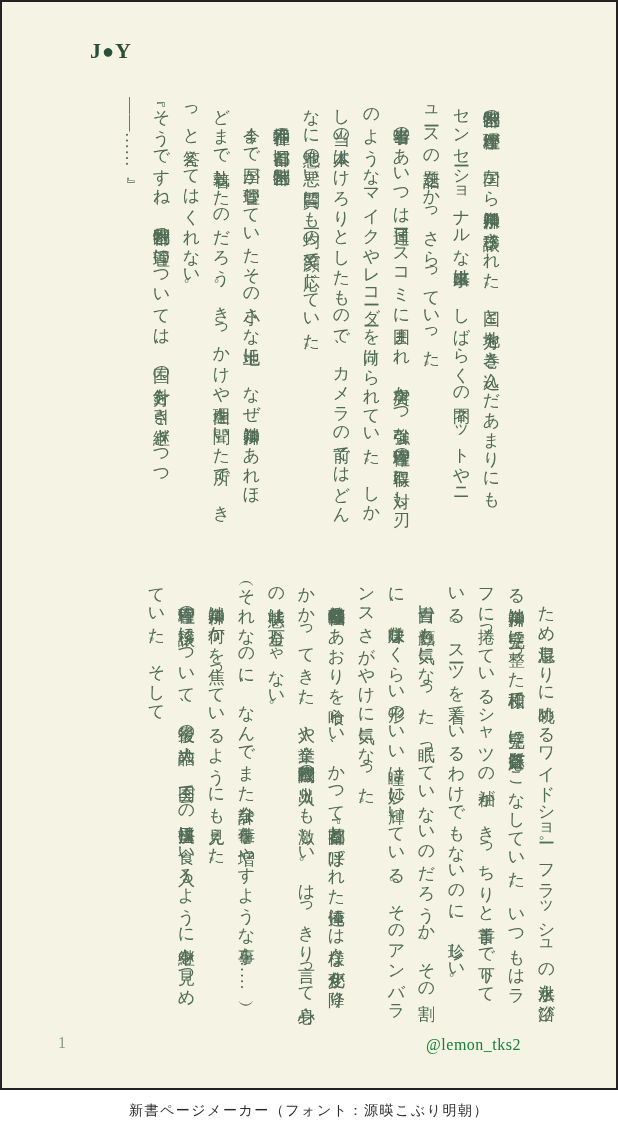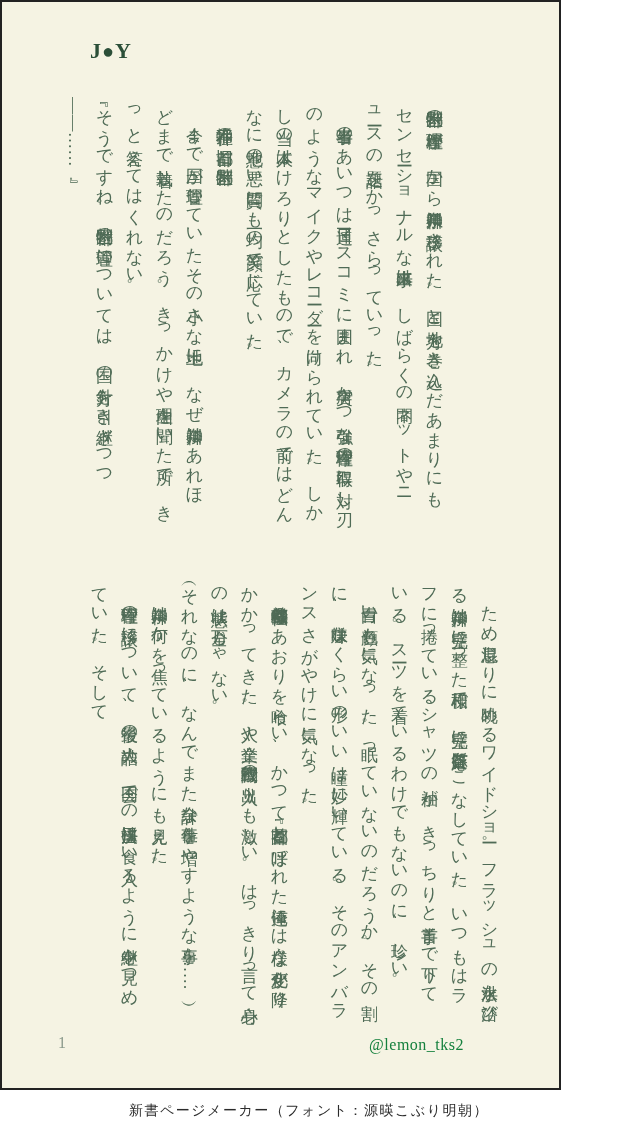--- a/index.html
+++ b/index.html
@@ -2,21 +2,21 @@
 <html><head>
 <meta charset="utf-8">
 <style>
   html,body { margin:0; padding:0; background:#ffffff; }
   .canvas {
     position:relative; width:618px; height:1132px; overflow:hidden;
     background:#ffffff;
     font-family:"Liberation Serif","DejaVu Serif",serif;
   }
   .paper {
-    position:absolute; left:0; top:0; width:561px; height:1090px;
+    position:absolute; left:0; top:0; width:618px; height:1090px;
     box-sizing:border-box;
     background:#f5f3e3;
     border:2px solid #222222;
   }
   .logo {
     position:absolute; left:88px; top:38px;
     font-size:22px; letter-spacing:1px;
     color:#2b4f38; font-weight:bold;
     line-height:1;
   }

